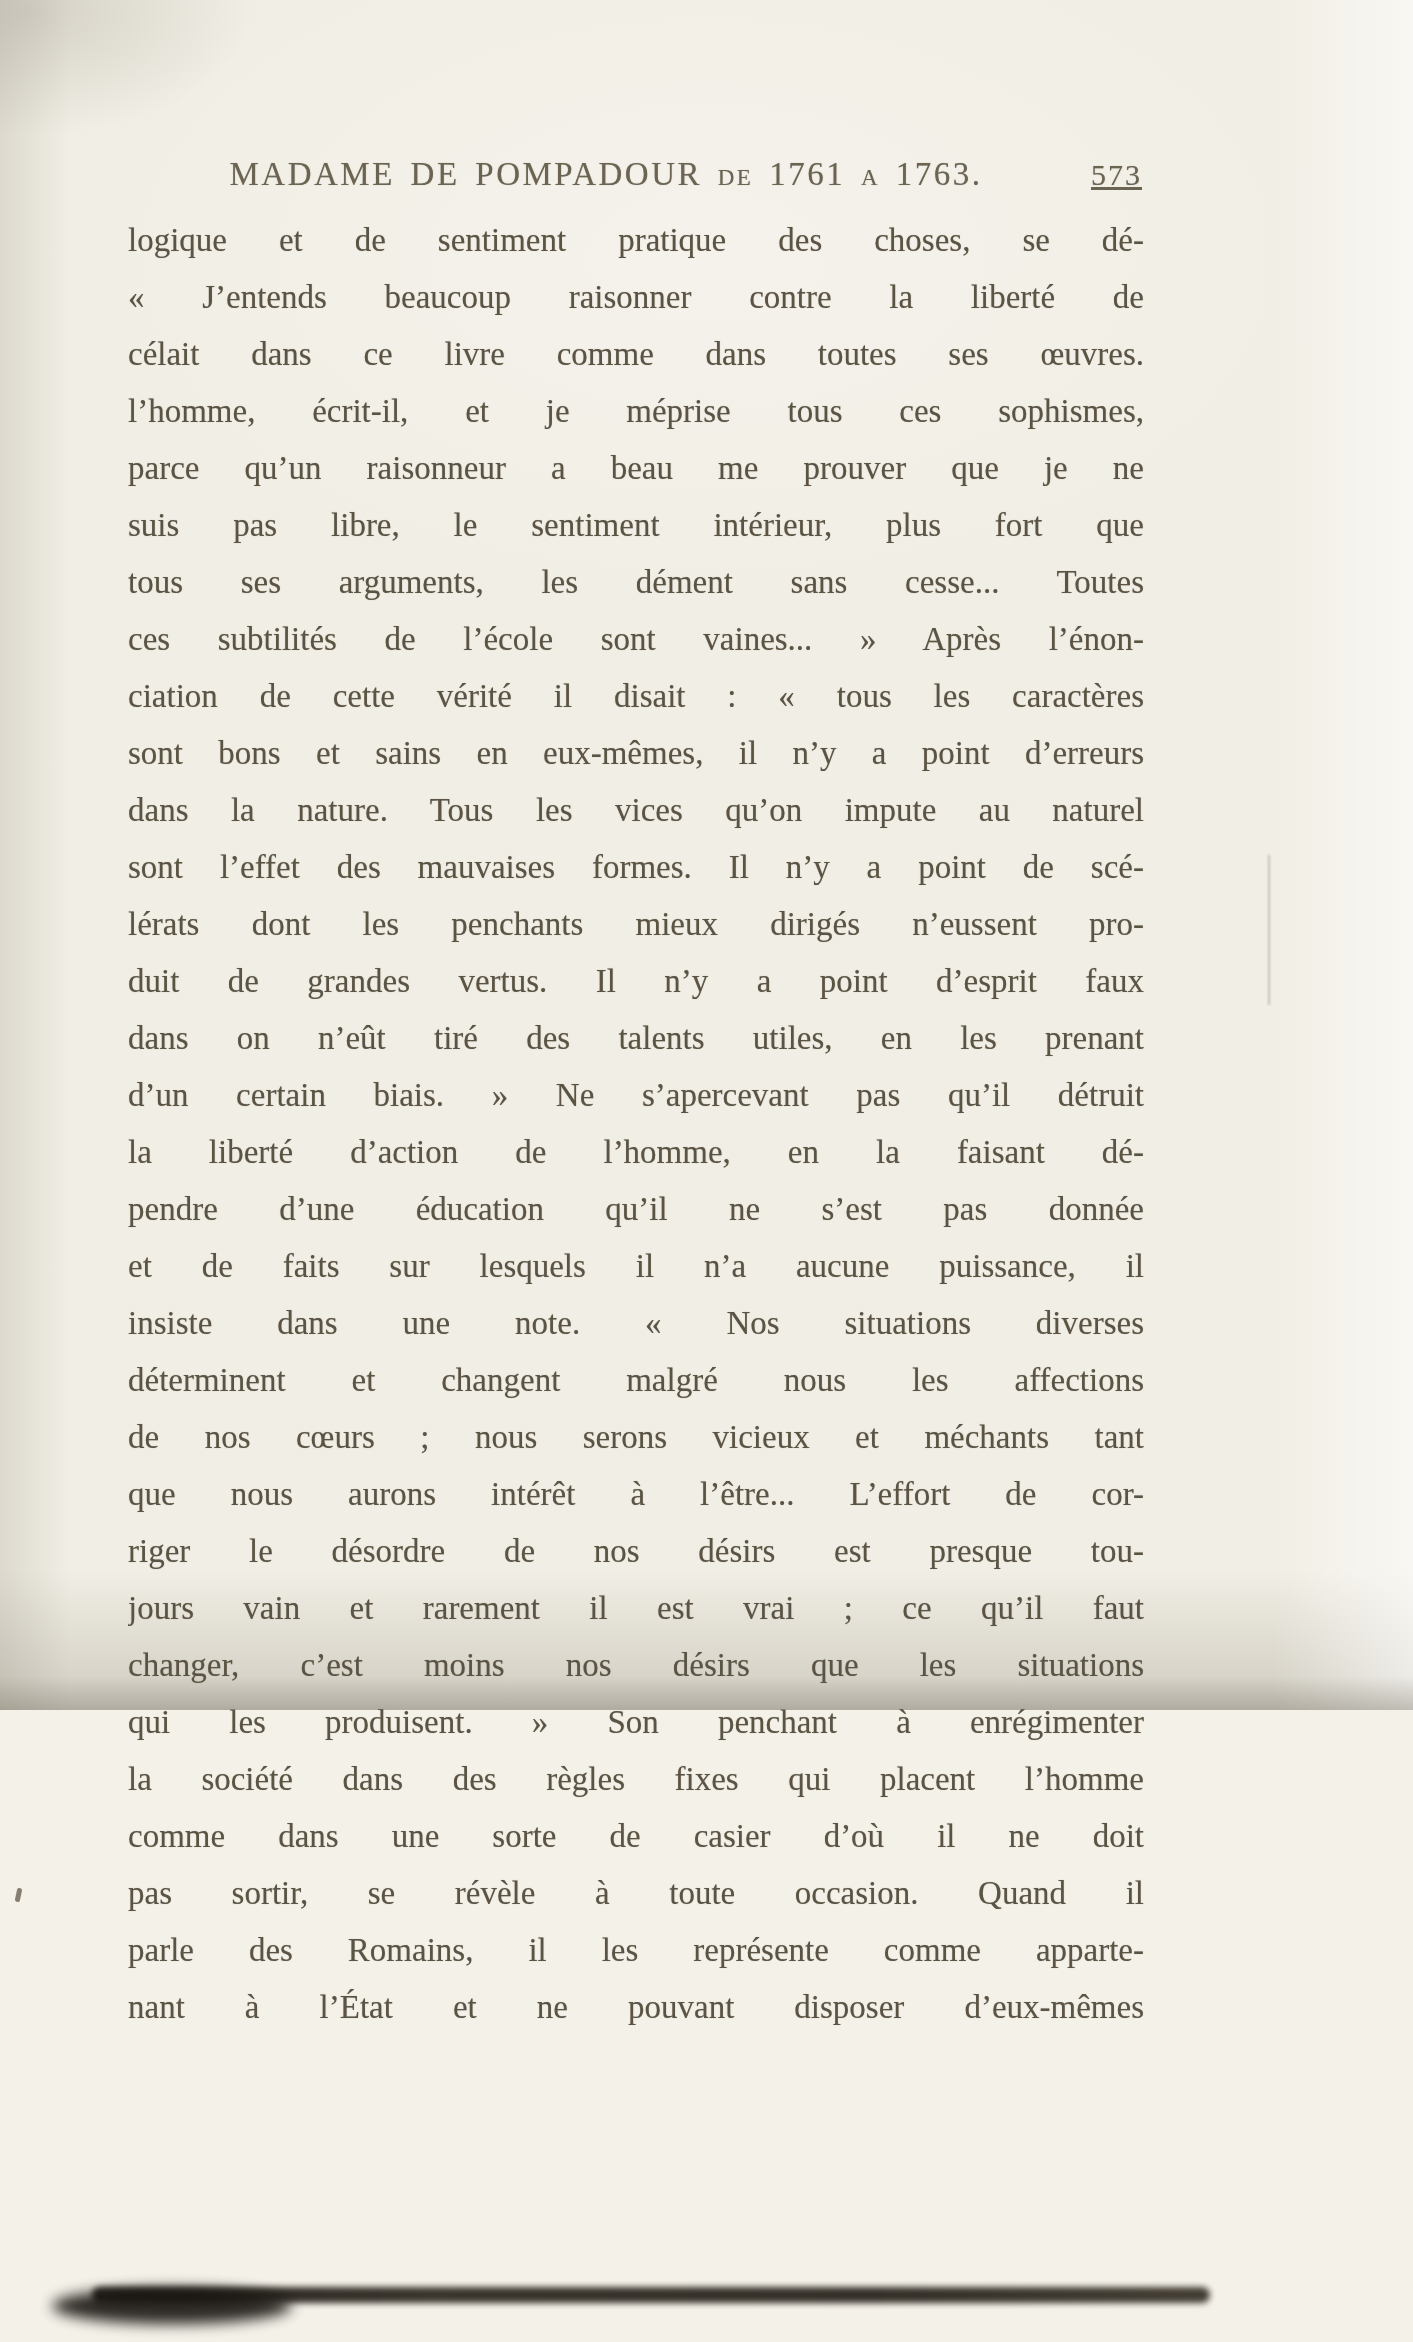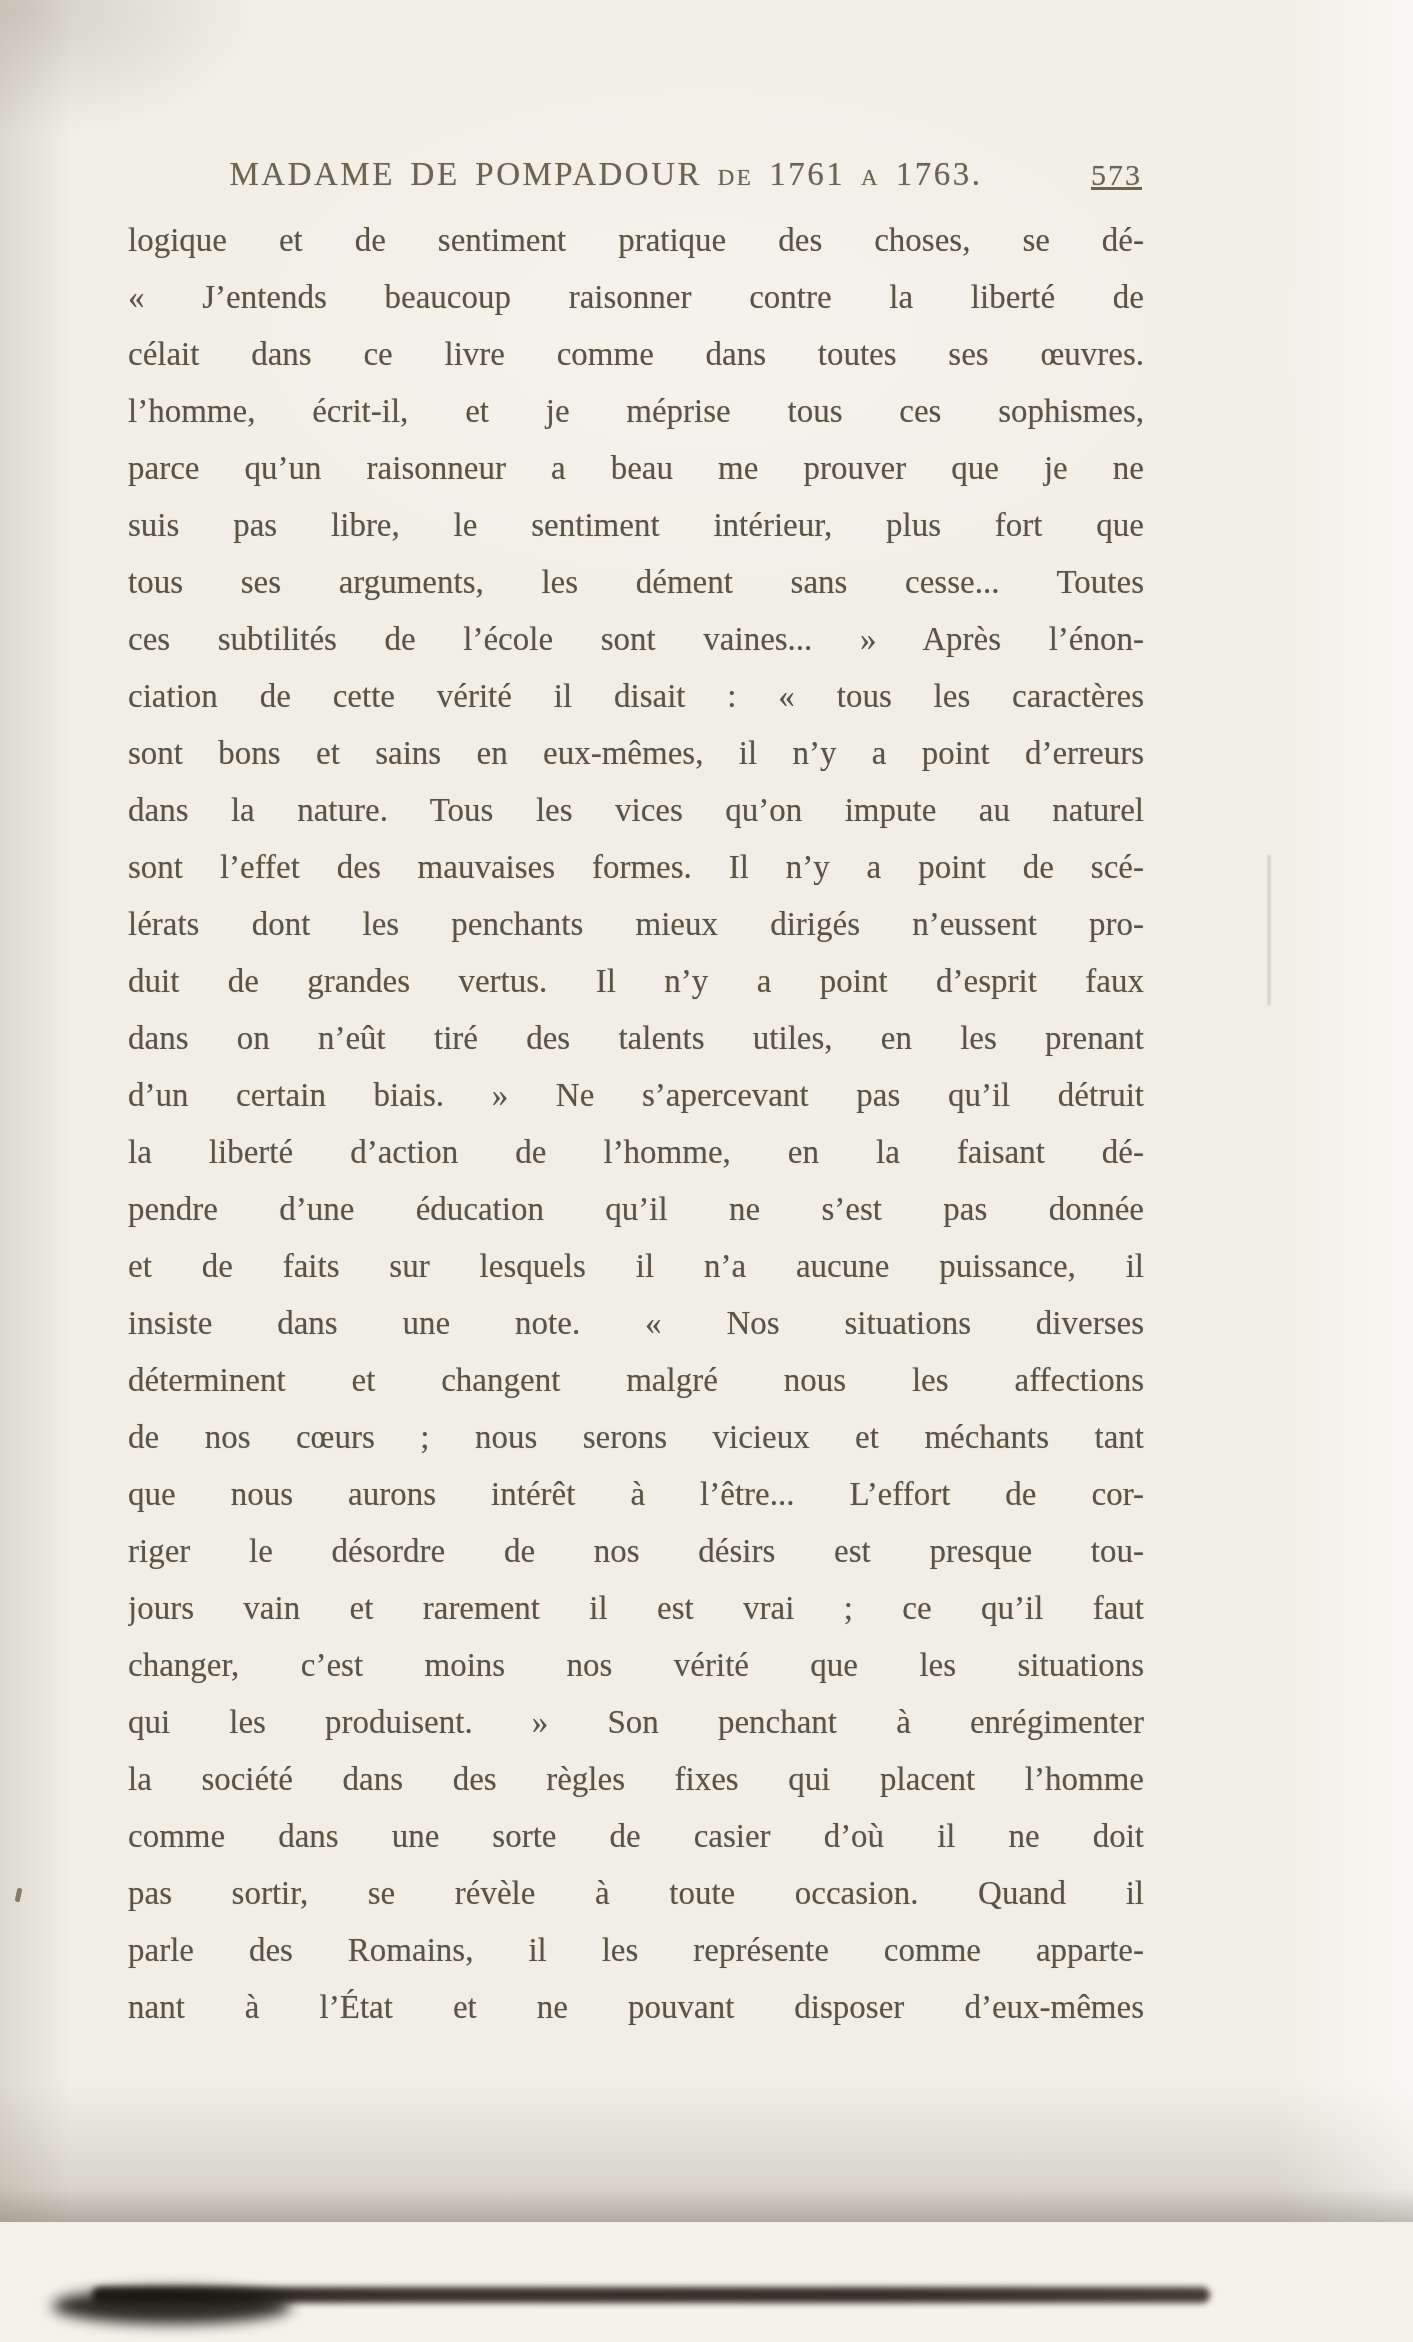--- a/index.html
+++ b/index.html
@@ -5,21 +5,21 @@
   * { margin: 0; padding: 0; box-sizing: border-box; }
   html, body { width: 1413px; height: 2342px; }
   body {
     font-family: "Liberation Serif", "DejaVu Serif", serif;
     overflow: hidden;
     background: #f4f1e9;
   }
   .scan {
     position: relative;
     width: 1413px;
-    height: 2222px;
+    height: 1710px;
     background: #f2efe6;
   }
   .page {
     position: absolute;
     inset: 0;
     background:
       radial-gradient(ellipse 320px 180px at 30px 10px, rgba(110,104,88,0.22), transparent 70%),
       radial-gradient(ellipse 900px 500px at 50% 15%, rgba(255,255,255,0.25), transparent 75%),
       linear-gradient(90deg, rgba(95,88,70,0.14), transparent 70px),
       linear-gradient(270deg, rgba(255,255,255,0.55), transparent 140px),
@@ -154,21 +154,21 @@
         <div class="text-line">d’un certain biais. » Ne s’apercevant pas qu’il détruit</div>
         <div class="text-line">la liberté d’action de l’homme, en la faisant dé-</div>
         <div class="text-line">pendre d’une éducation qu’il ne s’est pas donnée</div>
         <div class="text-line">et de faits sur lesquels il n’a aucune puissance, il</div>
         <div class="text-line">insiste dans une note. « Nos situations diverses</div>
         <div class="text-line">déterminent et changent malgré nous les affections</div>
         <div class="text-line">de nos cœurs ; nous serons vicieux et méchants tant</div>
         <div class="text-line">que nous aurons intérêt à l’être... L’effort de cor-</div>
         <div class="text-line">riger le désordre de nos désirs est presque tou-</div>
         <div class="text-line">jours vain et rarement il est vrai ; ce qu’il faut</div>
-        <div class="text-line">changer, c’est moins nos vérité que les situations</div>
+        <div class="text-line">changer, c’est moins nos désirs que les situations</div>
         <div class="text-line">qui les produisent. » Son penchant à enrégimenter</div>
         <div class="text-line">la société dans des règles fixes qui placent l’homme</div>
         <div class="text-line">comme dans une sorte de casier d’où il ne doit</div>
         <div class="text-line">pas sortir, se révèle à toute occasion. Quand il</div>
         <div class="text-line">parle des Romains, il les représente comme apparte-</div>
         <div class="text-line">nant à l’État et ne pouvant disposer d’eux-mêmes</div>
       </div>
 
     <div class="stray-mark"></div>
     <div class="crease"></div>

